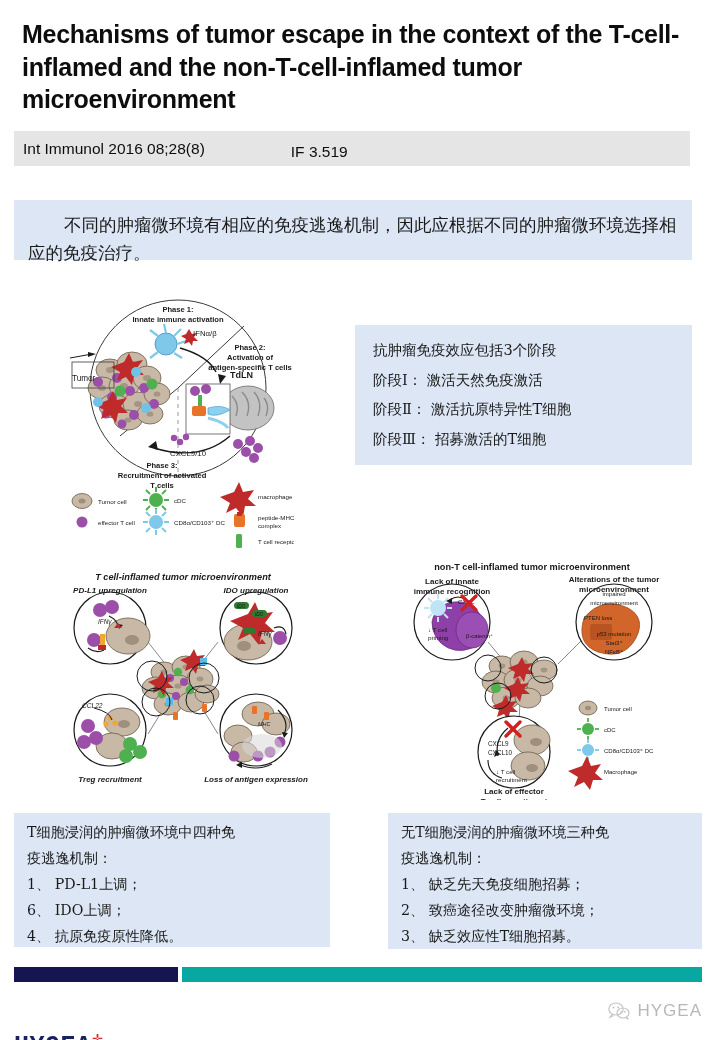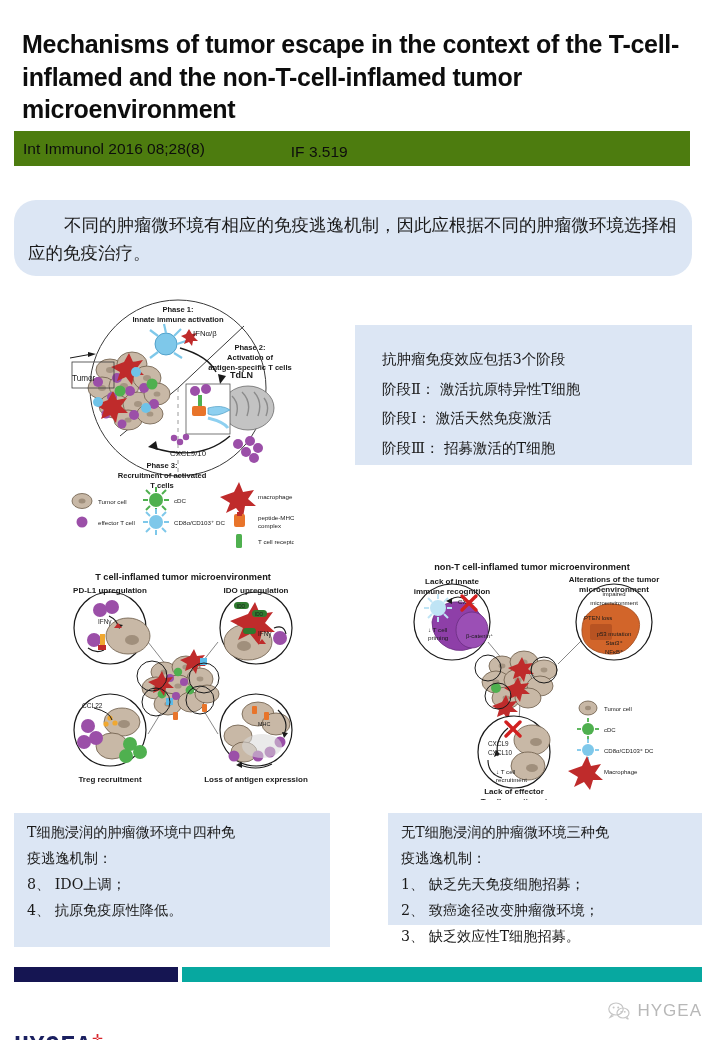--- a/index.html
+++ b/index.html
@@ -5,62 +5,61 @@
   html,body{margin:0;padding:0;}
   body{
     width:720px;height:1040px;background:#ffffff;
     font-family:"Liberation Sans","DejaVu Sans",sans-serif;
     position:relative;overflow:hidden;
   }
   .slide{position:absolute;left:0;top:0;width:720px;height:1040px;}
 
   
   .title{
-    position:absolute;left:22px;top:28px;width:676px;
+    position:absolute;left:22px;top:18px;width:676px;
     font-size:25px;font-weight:bold;line-height:1.30;
     color:#0d0d0d;letter-spacing:-0.3px;
   }
 
   
   .journal-bar{
     position:absolute;left:14px;top:131px;width:676px;height:35px;
-    background:#4d7c0f;display:flex;align-items:center;
+    background:#e5e5e5;display:flex;align-items:center;
   }
   .journal-bar .jtext{font-size:15.5px;color:#0d0d0d;margin-left:9px;}
   .journal-bar .jif{font-size:15.5px;color:#0d0d0d;margin-left:86px;margin-top:7px;}
 
   
   .summary-box{
-    position:absolute;left:14px;top:200px;width:678px;height:76px;
+    position:absolute;left:14px;top:200px;width:678px;height:60px;
     background:#dce6f4;
-    border-radius:22px;
   }
   .summary-box p{
     margin:0;padding:11px 14px 0 14px;
     font-size:17.5px;line-height:1.62;color:#1a1a1a;
     font-family:"DejaVu Serif","Liberation Serif",serif;
   }
   .summary-box p .indent{display:inline-block;width:36px;}
 
   
   .phases-box{
     position:absolute;left:355px;top:325px;width:337px;height:140px;
     background:#dce6f4;padding:0;
   }
   .phases-box .line{
-    font-size:14.5px;color:#1a1a1a;margin:13px;padding:0 0 0 14px;
+    font-size:14.5px;color:#1a1a1a;margin:4px;padding:0 0 0 14px;
     line-height:1.0;font-family:"DejaVu Serif","Liberation Serif",serif;
   }
   .phases-box .l0{padding-top:14px;}
   .phases-box .line+.line{margin-top:15px;}
 
   
   .mech-box{position:absolute;background:#dce6f4;}
   .mech-left{left:14px;top:813px;width:316px;height:134px;}
-  .mech-right{left:388px;top:813px;width:314px;height:112px;}
+  .mech-right{left:388px;top:813px;width:314px;height:136px;}
   .mech-box .ml{
     font-size:14.2px;line-height:1.40;color:#1a1a1a;margin:0;
     padding:6px 0 0 13px;font-family:"DejaVu Serif","Liberation Serif",serif;
     white-space:nowrap;
   }
   .mech-box .ml.first{padding-top:10px;}
 
   
   .bar-navy{position:absolute;left:14px;top:967px;width:164px;height:15px;background:#151552;}
   .bar-teal{position:absolute;left:182px;top:967px;width:520px;height:15px;background:#07a8a0;}
@@ -71,21 +70,21 @@
   }
   .logo .cross{position:relative;top:-10px;left:1px;}
   .wechat{
     position:absolute;right:18px;top:1001px;display:flex;align-items:center;gap:7px;
   }
   .wechat .wtext{font-size:17px;color:#b8b8b8;letter-spacing:1px;}
 
   
   .fig{position:absolute;}
   .fig-top{left:62px;top:296px;width:232px;height:255px;}
-  .fig-bl{left:52px;top:566px;width:262px;height:224px;}
+  .fig-bl{left:52px;top:566px;width:262px;height:224px;font-style:italic;}
   .fig-br{left:392px;top:556px;width:296px;height:244px;text-align:center;}
   .fig svg{display:block;width:100%;height:100%;}
   .ftxt{font-family:"Liberation Sans","DejaVu Sans",sans-serif;fill:#1a1a1a;}
 </style>
 </head>
 <body>
 
 <div class="slide">
 
   <div class="title">Mechanisms of tumor escape in the context of the T-cell-inflamed and the non-T-cell-inflamed tumor microenvironment</div>
@@ -262,22 +261,22 @@
         <text class="ftxt" x="196" y="224" font-size="6.2">peptide-MHC</text>
         <text class="ftxt" x="196" y="232" font-size="6.2">complex</text>
         <rect x="174" y="238" width="6" height="14" rx="1.5" fill="#4fb04f"></rect>
         <text class="ftxt" x="196" y="248" font-size="6.2">T cell receptor</text>
       </g>
     </svg>
   </div>
 
   <div class="phases-box">
     <div class="line l0">抗肿瘤免疫效应包括3个阶段</div>
+    <div class="line">阶段Ⅰ： 激活天然免疫激活</div>
     <div class="line">阶段Ⅱ： 激活抗原特异性T细胞</div>
-    <div class="line">阶段Ⅰ： 激活天然免疫激活</div>
     <div class="line">阶段Ⅲ： 招募激活的T细胞</div>
   </div>
 
   <div class="fig fig-bl">
     <svg viewBox="0 0 262 224" xmlns="http://www.w3.org/2000/svg">
       <text class="ftxt" x="131" y="14" font-size="9.2" font-weight="bold" text-anchor="middle">T cell-inflamed tumor microenvironment</text>
 
       <g stroke="#555" stroke-width="0.7" fill="none">
         <path d="M96 76 L118 104"></path>
           <path d="M166 76 L144 104"></path>
@@ -556,21 +555,22 @@
         <text class="ftxt" x="212" y="197" font-size="6">CD8α/CD103⁺ DC</text>
         <path d="M190 210 l5 -10 l4 10 l10 -2 l-6 9 l8 7 l-10 0 l-3 10 l-6 -8 l-10 5 l4 -10 l-10 -6 z" fill="#bf2b2b"></path>
         <text class="ftxt" x="212" y="218" font-size="6">Macrophage</text>
       </g>
     </svg>
   </div>
 
   <div class="mech-box mech-left">
     <div class="ml first">T细胞浸润的肿瘤微环境中四种免</div>
     <div class="ml">疫逃逸机制：</div>
-    <div class="ml">8、 IDO上调；</div>
+    <div class="ml">1、 PD-L1上调；</div>
+    <div class="ml">6、 IDO上调；</div>
     <div class="ml">4、 抗原免疫原性降低。</div>
   </div>
 
   <div class="mech-box mech-right">
     <div class="ml first">无T细胞浸润的肿瘤微环境三种免</div>
     <div class="ml">疫逃逸机制：</div>
     <div class="ml">1、 缺乏先天免疫细胞招募；</div>
     <div class="ml">2、 致癌途径改变肿瘤微环境；</div>
     <div class="ml">3、 缺乏效应性T细胞招募。</div>
   </div>

